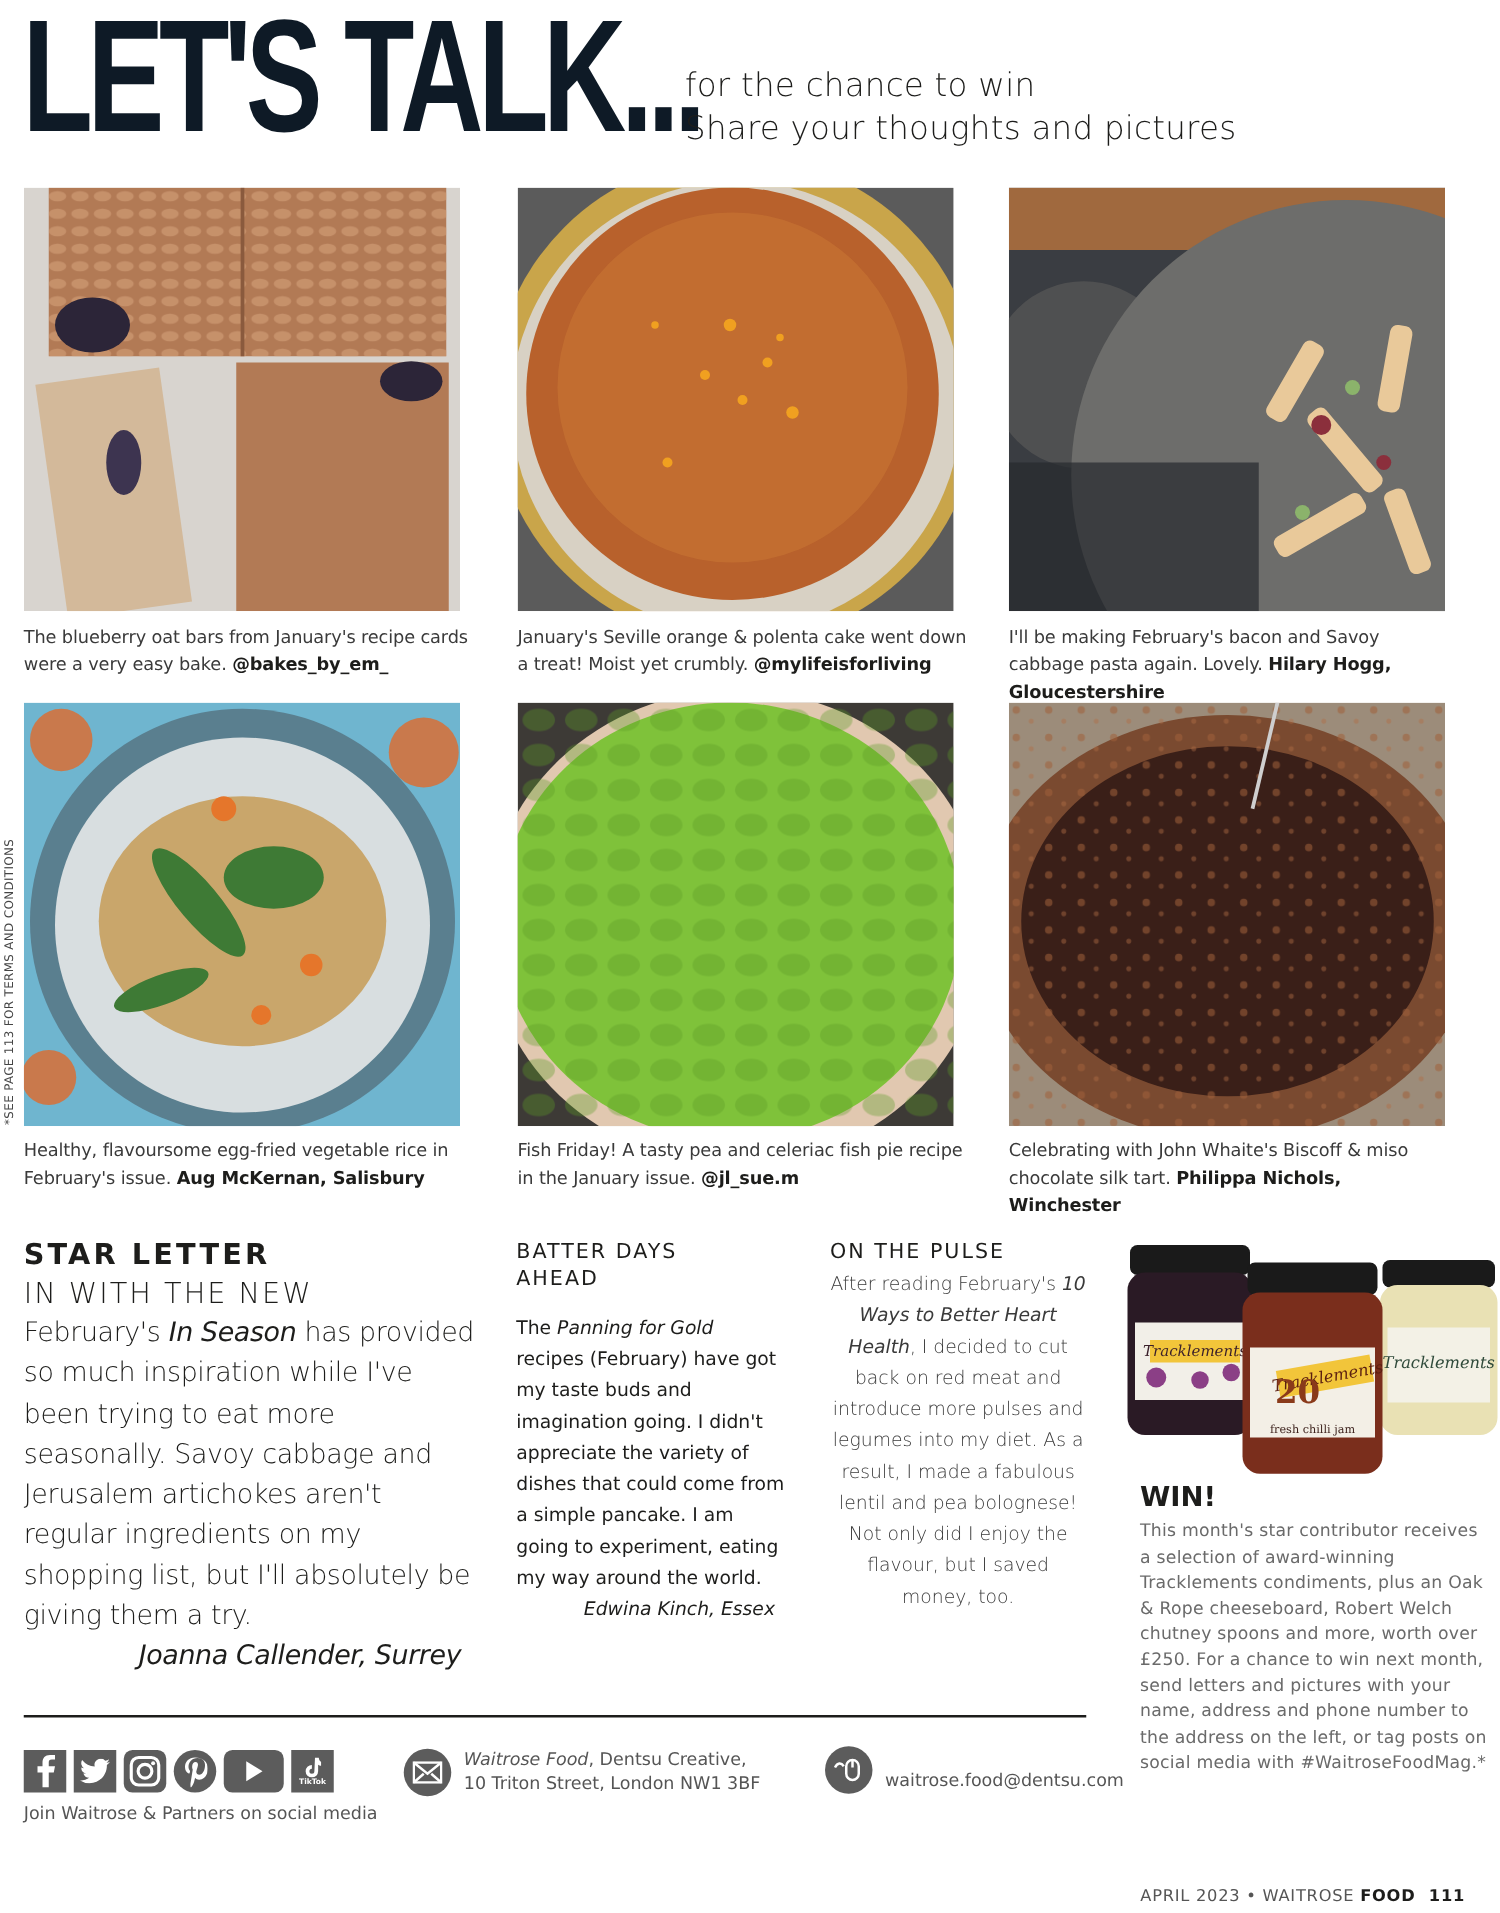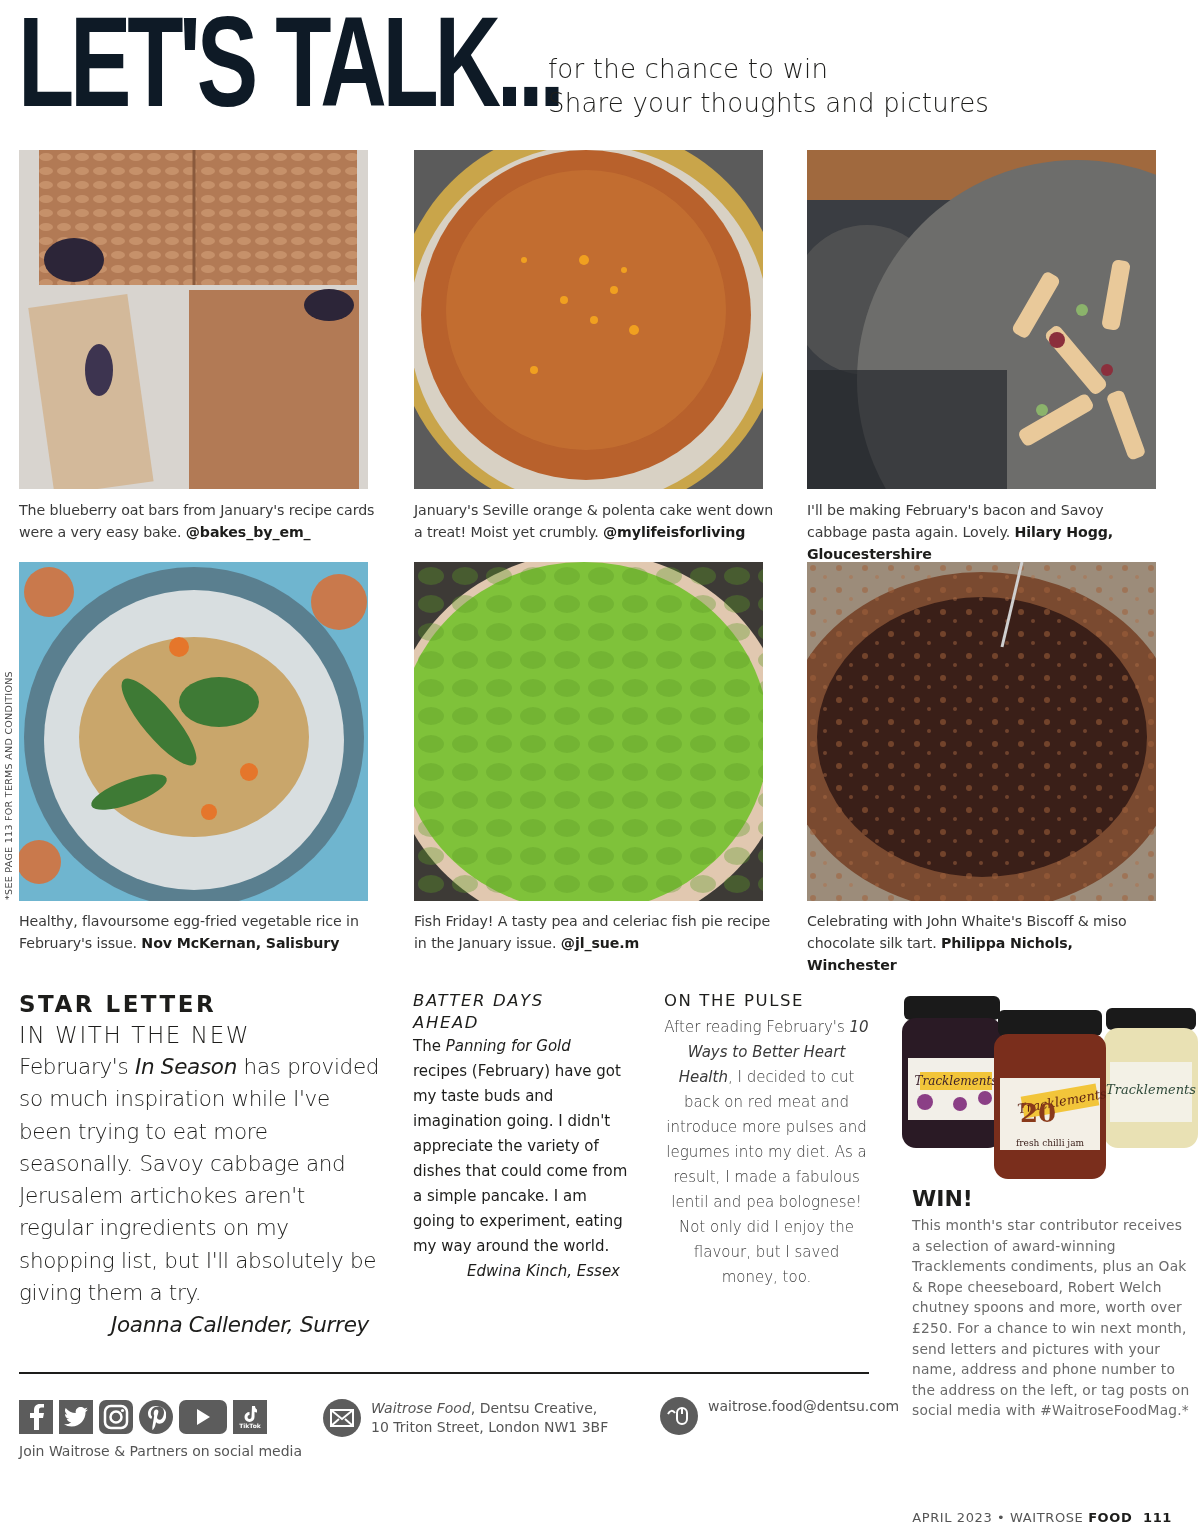--- a/index.html
+++ b/index.html
@@ -50,21 +50,21 @@
 
   .divider { position: absolute; left: 19px; top: 1372px; width: 850px; height: 2px; background: #1d1d1b; }
 
   .social { position: absolute; left: 19px; top: 1400px; display: flex; gap: 6px; }
   .sicon { width: 34px; height: 34px; background: #5c5c5c; display: flex; align-items: center; justify-content: center; color: #fff; }
   .sicon.round { border-radius: 50%; }
   .sicon.rounded { border-radius: 7px; }
   .sicon.wide { width: 48px; border-radius: 7px; }
   .social-label { position: absolute; left: 19px; top: 1443px; font-size: 14px; color: #555; }
 
-  .contact { position: absolute; display: flex; align-items: flex-start; gap: 10px; font-size: 14px; color: #555; line-height: 19px; }
+  .contact { position: absolute; display: flex; align-items: flex-end; gap: 10px; font-size: 14px; color: #555; line-height: 19px; }
   .circle-icon { width: 38px; height: 38px; border-radius: 50%; background: #5c5c5c; display: flex; align-items: center; justify-content: center; flex: none; }
 
   .footer { position: absolute; right: 28px; top: 1510px; font-size: 13px; color: #555; letter-spacing: 0.6px; }
   .footer b { color: #1d1d1b; font-weight: 700; }
 </style>
 </head>
 <body>
 
 <div class="title">LET'S TALK...</div>
 <div class="subtitle">
@@ -200,41 +200,41 @@
       <pattern id="crumb" width="26" height="22" patternUnits="userSpaceOnUse">
         <circle cx="6" cy="6" r="3" fill="#a0603a" opacity="0.55"></circle>
         <circle cx="18" cy="15" r="2" fill="#b06d44" opacity="0.45"></circle>
       </pattern>
     </defs>
   </svg>
 </div>
 
 <div class="caption" style="left:19px; top:910px;">
   <span>Healthy, flavoursome egg-fried vegetable rice in February's issue.</span>
-  <b>Nov McKernan, Salisbury</b>
+  <b>Aug McKernan, Salisbury</b>
 </div>
 <div class="caption" style="left:414px; top:910px;">
   <span>Fish Friday! A tasty pea and celeriac fish pie recipe in the January issue.</span>
   <b>@jl_sue.m</b>
 </div>
 <div class="caption" style="left:807px; top:910px;">
   <span>Celebrating with John Whaite's Biscoff &amp; miso chocolate silk tart.</span>
   <b>Philippa Nichols, Winchester</b>
 </div>
 
 <div class="col" style="left:19px; top:989px; width:365px;">
   <div class="star-kicker">STAR LETTER</div>
   <div class="star-head">IN WITH THE NEW</div>
   <div class="star-body"><span>February's </span><i>In Season</i><span> has provided so much inspiration while I've been trying to eat more seasonally. Savoy cabbage and Jerusalem artichokes aren't regular ingredients on my shopping list, but I'll absolutely be giving them a try.</span></div>
   <div class="star-body sign" style="margin-right:15px;">Joanna Callender, Surrey</div>
 </div>
 
 <div class="col" style="left:413px; top:990px; width:215px;">
-  <div class="l-head" style="width:160px;font-style:italic;">BATTER DAYS AHEAD</div>
-  <div class="l-body" style="margin-top:0;"><span>The </span><i>Panning for Gold</i><span> recipes (February) have got my taste buds and imagination going. I didn't appreciate the variety of dishes that could come from a simple pancake. I am going to experiment, eating my way around the world.</span></div>
+  <div class="l-head" style="width:160px;">BATTER DAYS AHEAD</div>
+  <div class="l-body" style="margin-top:16px;"><span>The </span><i>Panning for Gold</i><span> recipes (February) have got my taste buds and imagination going. I didn't appreciate the variety of dishes that could come from a simple pancake. I am going to experiment, eating my way around the world.</span></div>
   <div class="l-body sign" style="margin-right:8px;">Edwina Kinch, Essex</div>
 </div>
 
 <div class="col" style="left:664px; top:990px; width:205px;">
   <div class="l-head">ON THE PULSE</div>
   <div class="l-body light" style="margin-top:3px;"><span>After reading February's </span><i>10 Ways to Better Heart Health</i><span>, I decided to cut back on red meat and introduce more pulses and legumes into my diet. As a result, I made a fabulous lentil and pea bolognese! Not only did I enjoy the flavour, but I saved money, too.</span></div>
 </div>
 
 <div class="prize-img">
   <svg width="300" height="190" viewBox="0 0 300 190">

